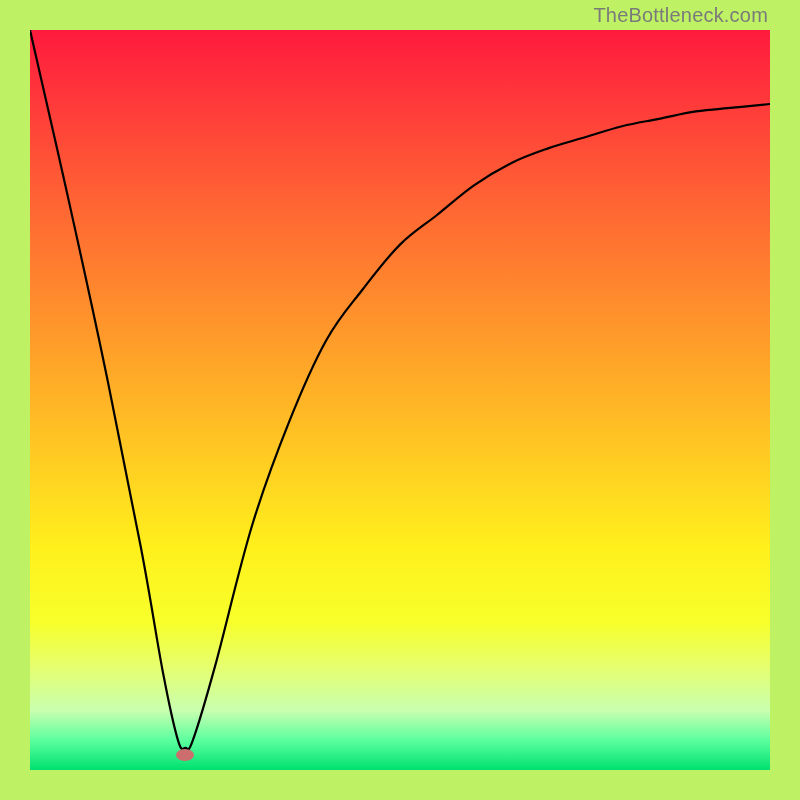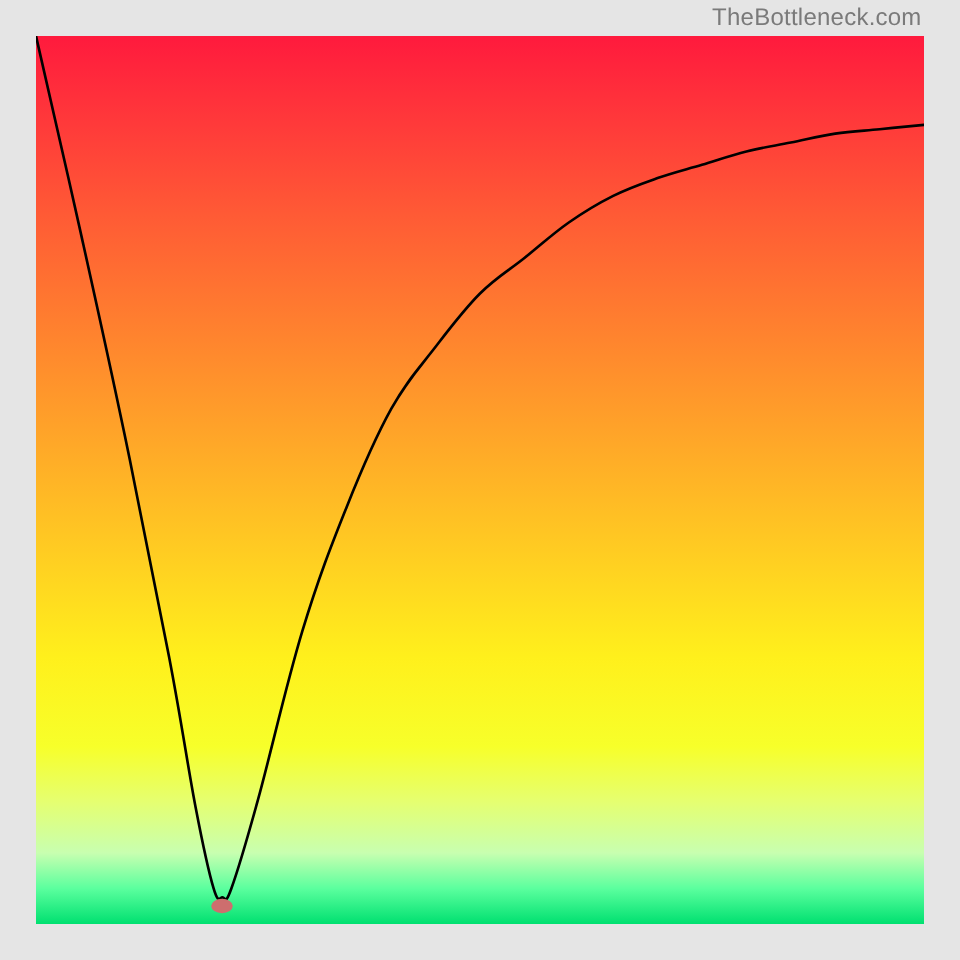--- a/index.html
+++ b/index.html
@@ -10,21 +10,21 @@
     background: #000;
     overflow: hidden;
     font-family: Arial, Helvetica, sans-serif;
   }
   .frame {
     position: absolute;
     top: 0;
     left: 0;
     width: 800px;
     height: 800px;
-    background: #e5e5e5;
+    background: #bef264;
   }
   .plot {
     position: absolute;
     top: 30px;
     left: 30px;
     width: 740px;
     height: 740px;
   }
   .gradient {
     position: absolute;

